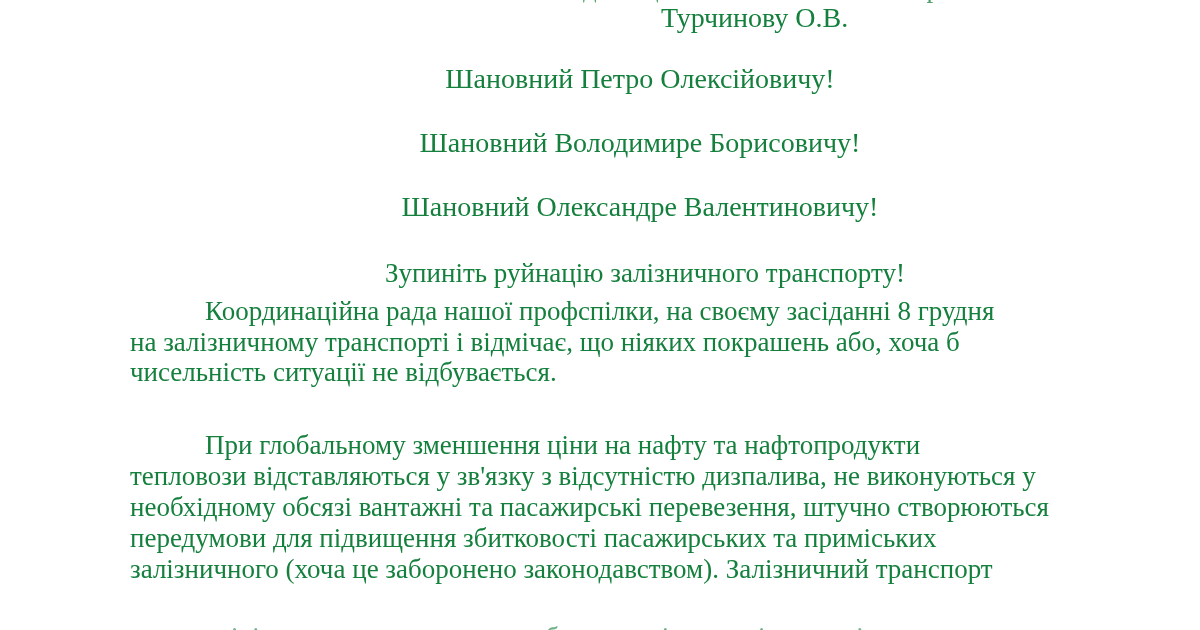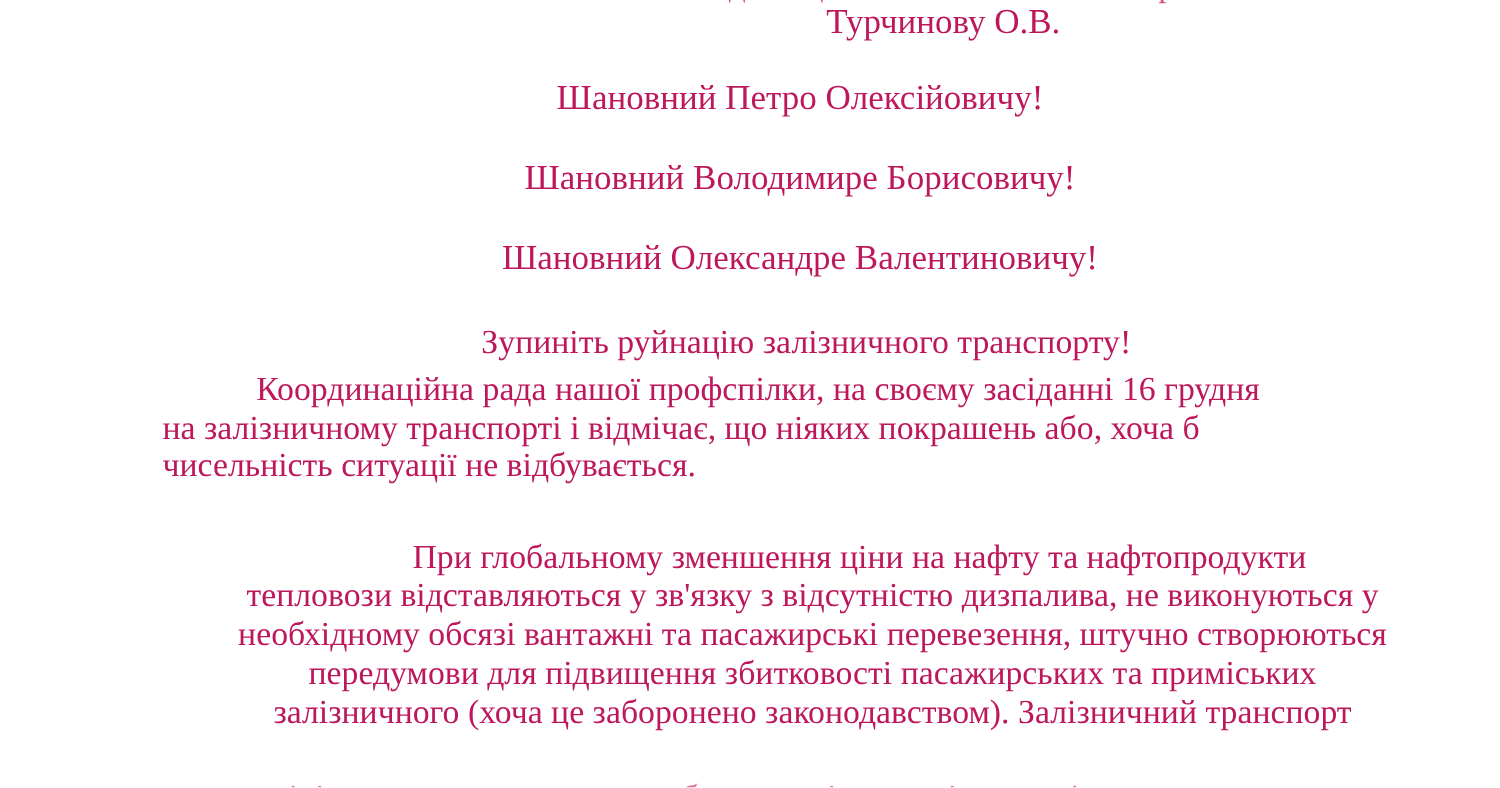--- a/index.html
+++ b/index.html
@@ -7,21 +7,21 @@
     padding: 0;
     background: #ffffff;
   }
   .page {
     position: relative;
     width: 1200px;
     height: 630px;
     background: #ffffff;
     overflow: hidden;
     font-family: "Liberation Serif", "DejaVu Serif", serif;
-    color: #be185d;
+    color: #15803d;
     filter: blur(0.4px);
   }
   .line {
     position: absolute;
     white-space: nowrap;
     font-size: 27px;
     line-height: 31px;
   }
   
   .clip-top {
@@ -57,21 +57,21 @@
     left: 130px;
     width: 1040px;
   }
   .para .pline {
     white-space: nowrap;
     font-size: 27px;
   }
   .para-1 { top: 296px; }
   .para-1 .pline { line-height: 30.5px; }
   .para-2 { top: 430px; }
-  .para-2 .pline { line-height: 31px; text-align: center; }
+  .para-2 .pline { line-height: 31px; }
   .indent { padding-left: 75px; }
   
   .clip-bottom {
     top: 622px;
     left: 130px;
     opacity: 0.6;
   }
 </style>
 </head>
 <body>
@@ -84,21 +84,21 @@
 
   <div class="line greet greet-1">Шановний Петро Олексійовичу!</div>
 
   <div class="line greet greet-2">Шановний Володимире Борисовичу!</div>
 
   <div class="line greet greet-3">Шановний Олександре Валентиновичу!</div>
 
   <div class="appeal">Зупиніть руйнацію залізничного транспорту!</div>
 
   <div class="para para-1">
-    <div class="pline indent">Координаційна рада нашої профспілки, на своєму засіданні 16 грудня</div>
+    <div class="pline indent">Координаційна рада нашої профспілки, на своєму засіданні 8 грудня</div>
     <div class="pline">на залізничному транспорті і відмічає, що ніяких покрашень або, хоча б</div>
     <div class="pline">чисельність ситуації не відбувається.</div>
   </div>
 
   <div class="para para-2">
     <div class="pline indent">При глобальному зменшення ціни на нафту та нафтопродукти</div>
     <div class="pline">тепловози відставляються у зв'язку з відсутністю дизпалива, не виконуються у</div>
     <div class="pline">необхідному обсязі вантажні та пасажирські перевезення, штучно створюються</div>
     <div class="pline">передумови для підвищення збитковості пасажирських та приміських</div>
     <div class="pline">залізничного (хоча це заборонено законодавством). Залізничний транспорт</div>

